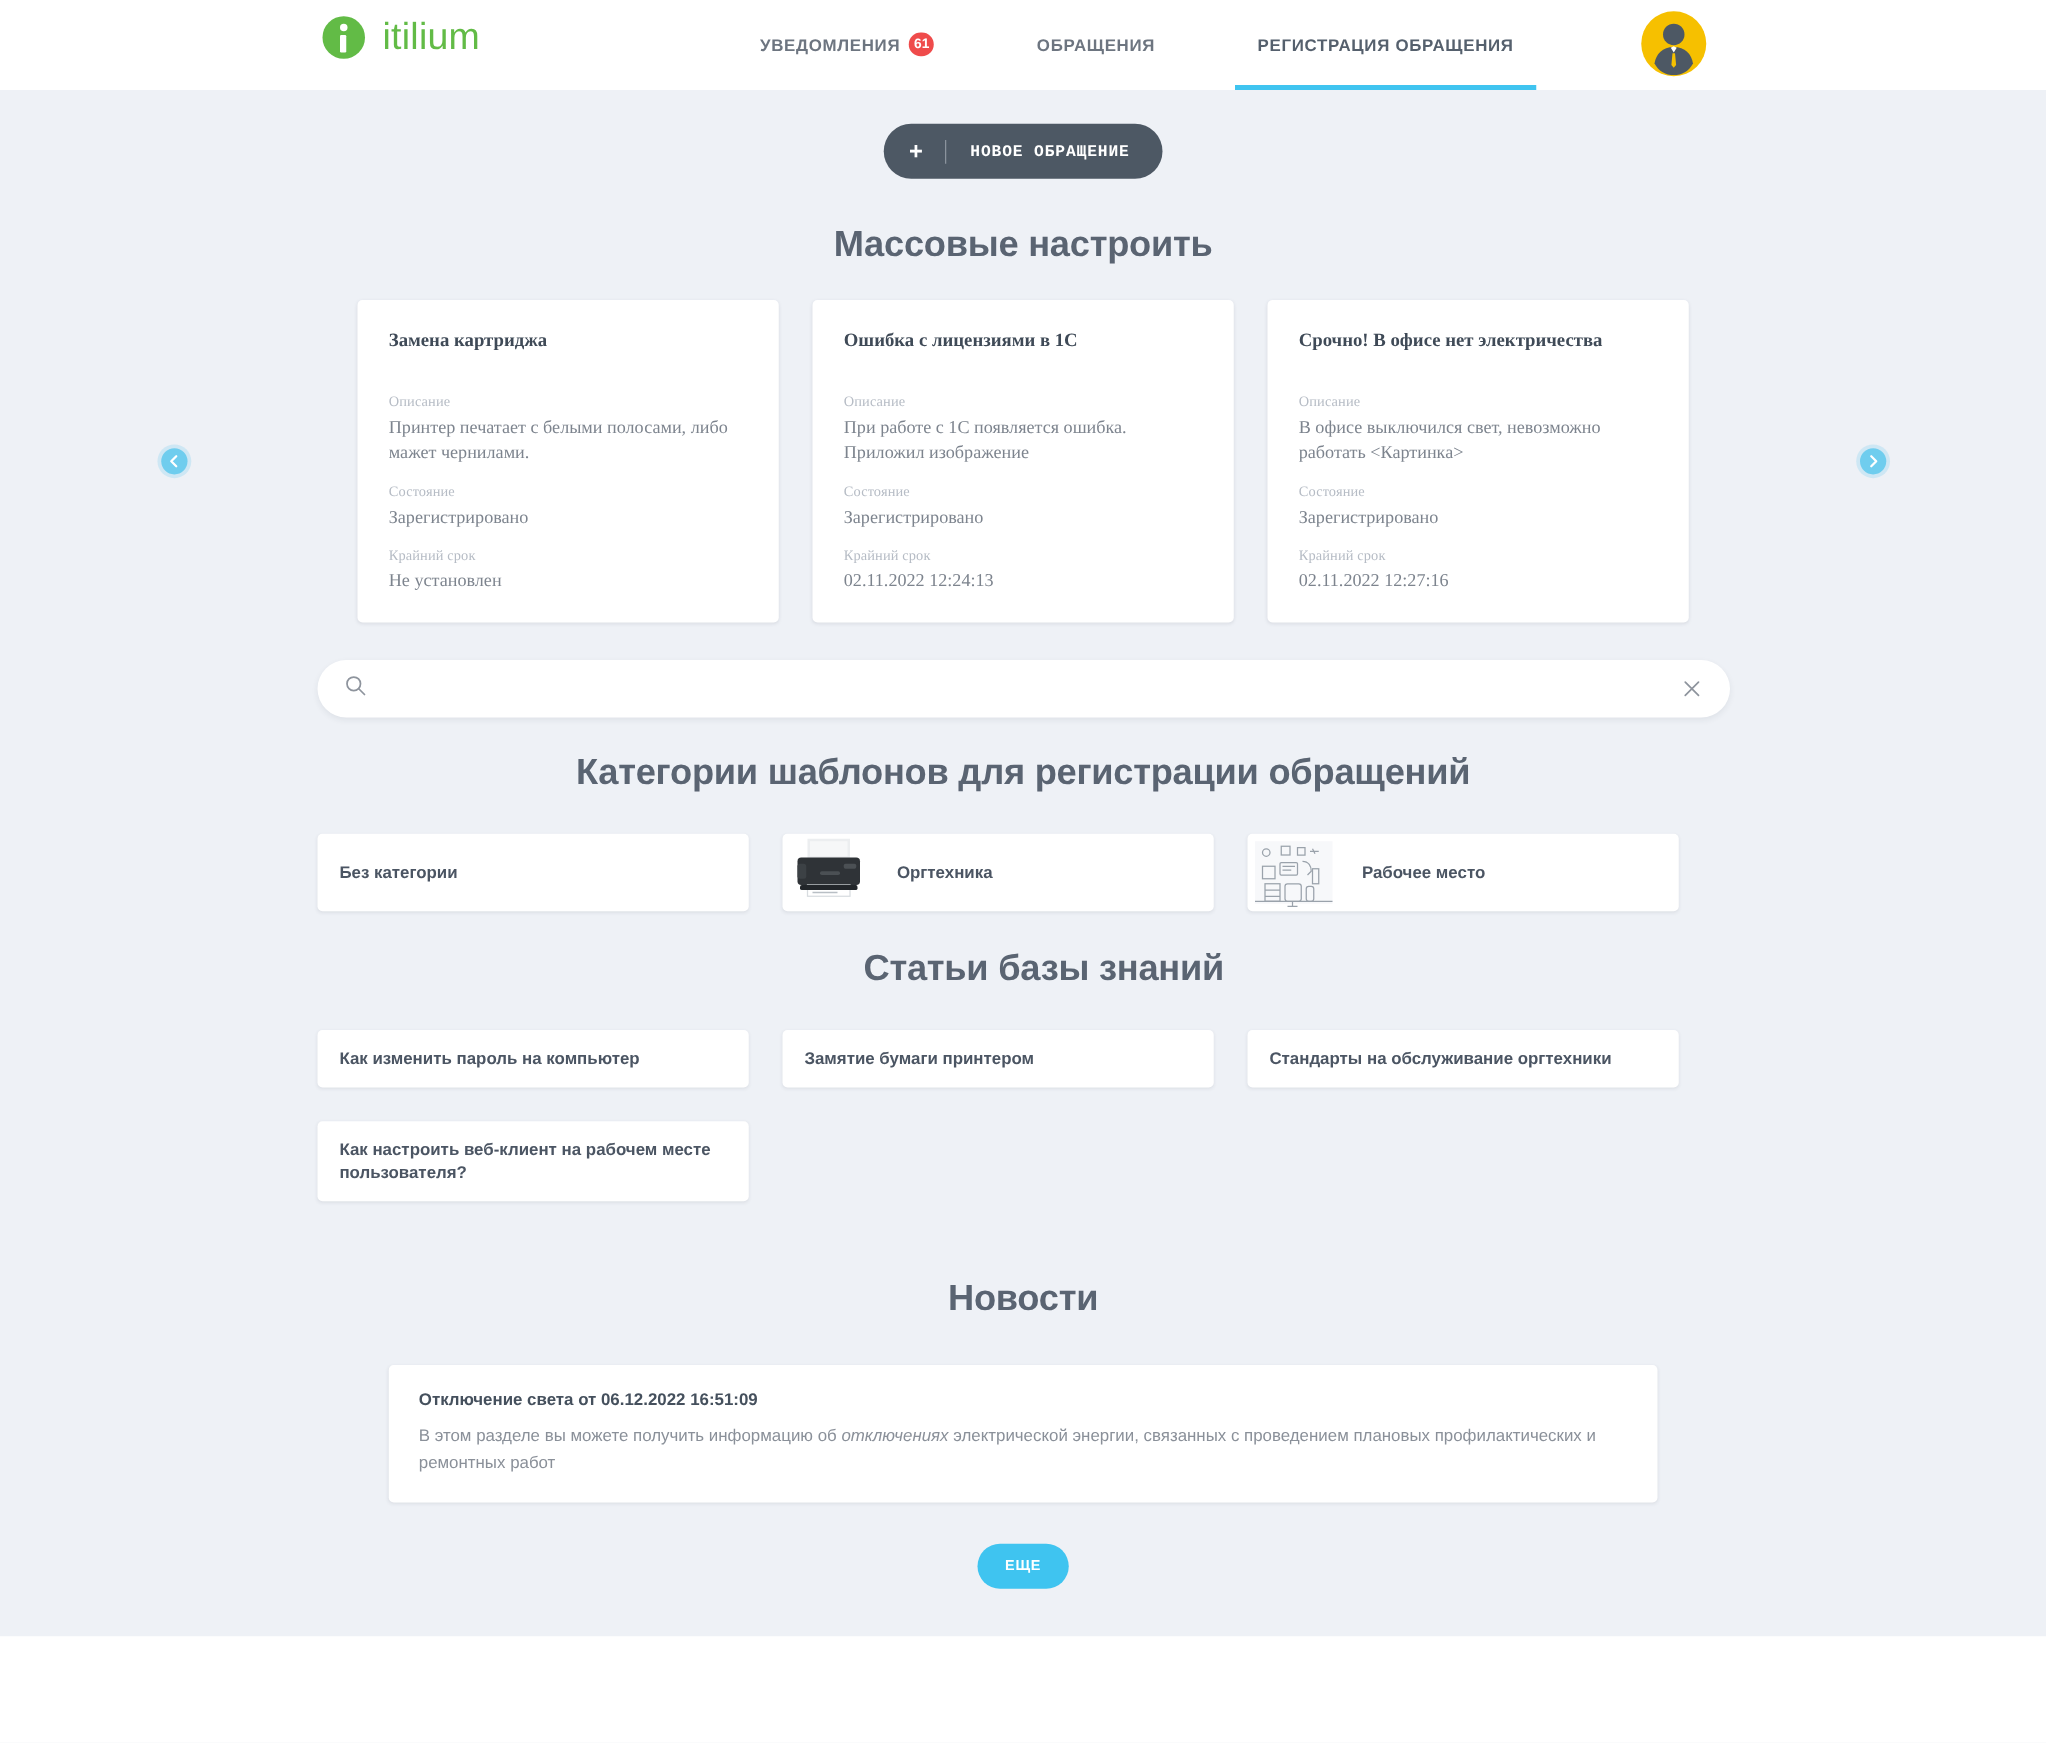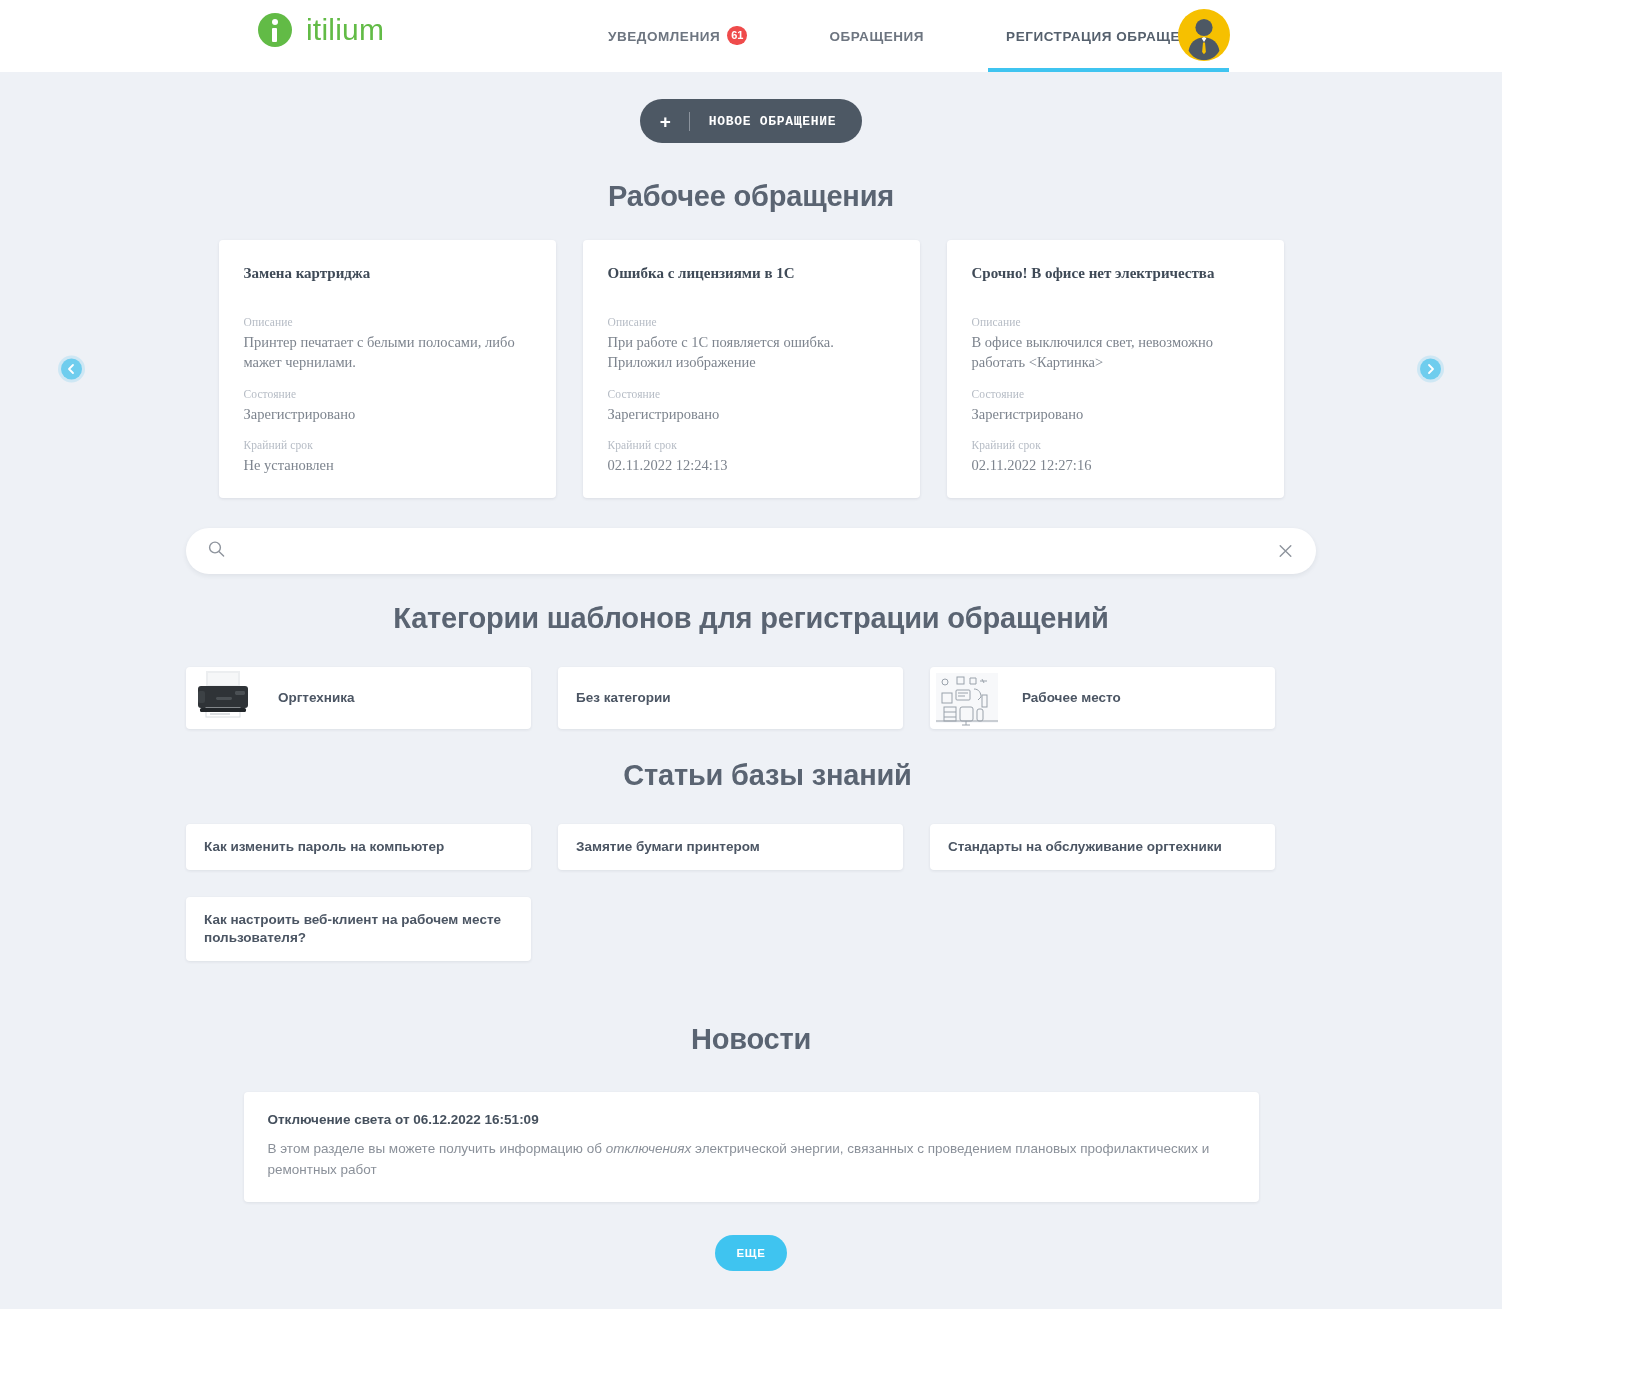--- a/index.html
+++ b/index.html
@@ -8,21 +8,21 @@
   html, body {
     width: 1637px;
     height: 1394px;
     font-family: "Liberation Sans", sans-serif;
     background: #ffffff;
     overflow: hidden;
   }
 
   .page {
     position: relative;
-    width: 1502px;
+    width: 1637px;
     height: 1394px;
     background: #eef1f6;
   }
 
   
   .header {
     position: relative;
     height: 72px;
     background: #ffffff;
     display: flex;
@@ -426,21 +426,21 @@
 
   <div class="content">
 
     <div class="new-request-wrap">
       <button class="new-request-btn">
         <span class="new-request-plus">+</span>
         <span class="new-request-label">НОВОЕ ОБРАЩЕНИЕ</span>
       </button>
     </div>
 
-    <h2 class="section-title title-mass">Рабочее обращения</h2>
+    <h2 class="section-title title-mass">Массовые настроить</h2>
 
     <div class="carousel">
       <div class="car-arrow prev">
         <svg width="11" height="11" viewBox="0 0 11 11">
           <path d="M7 1.5 L3 5.5 L7 9.5" fill="none" stroke="#ffffff" stroke-width="1.8" stroke-linecap="round" stroke-linejoin="round"></path>
         </svg>
       </div>
 
       <div class="carousel-track">
 
@@ -496,41 +496,41 @@
           <svg width="17" height="17" viewBox="0 0 17 17">
             <path d="M3.2 3.2 L13.8 13.8 M13.8 3.2 L3.2 13.8" stroke="#8e949d" stroke-width="1.4" stroke-linecap="round"></path>
           </svg>
         </span>
       </div>
     </div>
 
     <h2 class="section-title title-cats">Категории шаблонов для регистрации обращений</h2>
 
     <div class="tile-grid grid-cats">
+
+      <div class="tile cat">
+        <span class="cat-pad"></span>
+        <span class="tile-label">Без категории</span>
+      </div>
 
       <div class="tile cat">
         <span class="cat-thumb">
           <svg width="74" height="62" viewBox="0 0 74 62">
             <rect x="20" y="4" width="34" height="16" fill="#eceef0"></rect>
             <rect x="22" y="6" width="30" height="12" fill="#f6f7f8"></rect>
             <rect x="12" y="19" width="50" height="22" rx="3" fill="#2f3337"></rect>
             <rect x="12" y="24" width="7" height="12" rx="2" fill="#3c4145"></rect>
             <rect x="30" y="30" width="16" height="3" rx="1.4" fill="#4b5054"></rect>
             <rect x="49" y="24" width="10" height="4" rx="1.4" fill="#4b5054"></rect>
             <rect x="20" y="41" width="34" height="9" fill="#ffffff" stroke="#d8dce0" stroke-width="1"></rect>
             <path d="M24 44 h14 M24 47 h20" stroke="#b9bfc5" stroke-width="1.2"></path>
             <rect x="14" y="41" width="46" height="4" rx="1.5" fill="#22262a"></rect>
           </svg>
         </span>
         <span class="tile-label">Оргтехника</span>
-      </div>
-
-      <div class="tile cat">
-        <span class="cat-pad"></span>
-        <span class="tile-label">Без категории</span>
       </div>
 
       <div class="tile cat">
         <span class="cat-thumb">
           <svg width="74" height="62" viewBox="0 0 74 62">
             <rect x="6" y="6" width="62" height="50" fill="#f7f8fa"></rect>
             <g stroke="#9aa2ab" stroke-width="1" fill="none">
               <circle cx="15" cy="15" r="3"></circle>
               <rect x="27" y="10" width="7" height="7"></rect>
               <path d="M40 11 h6 v6 h-6z"></path>

